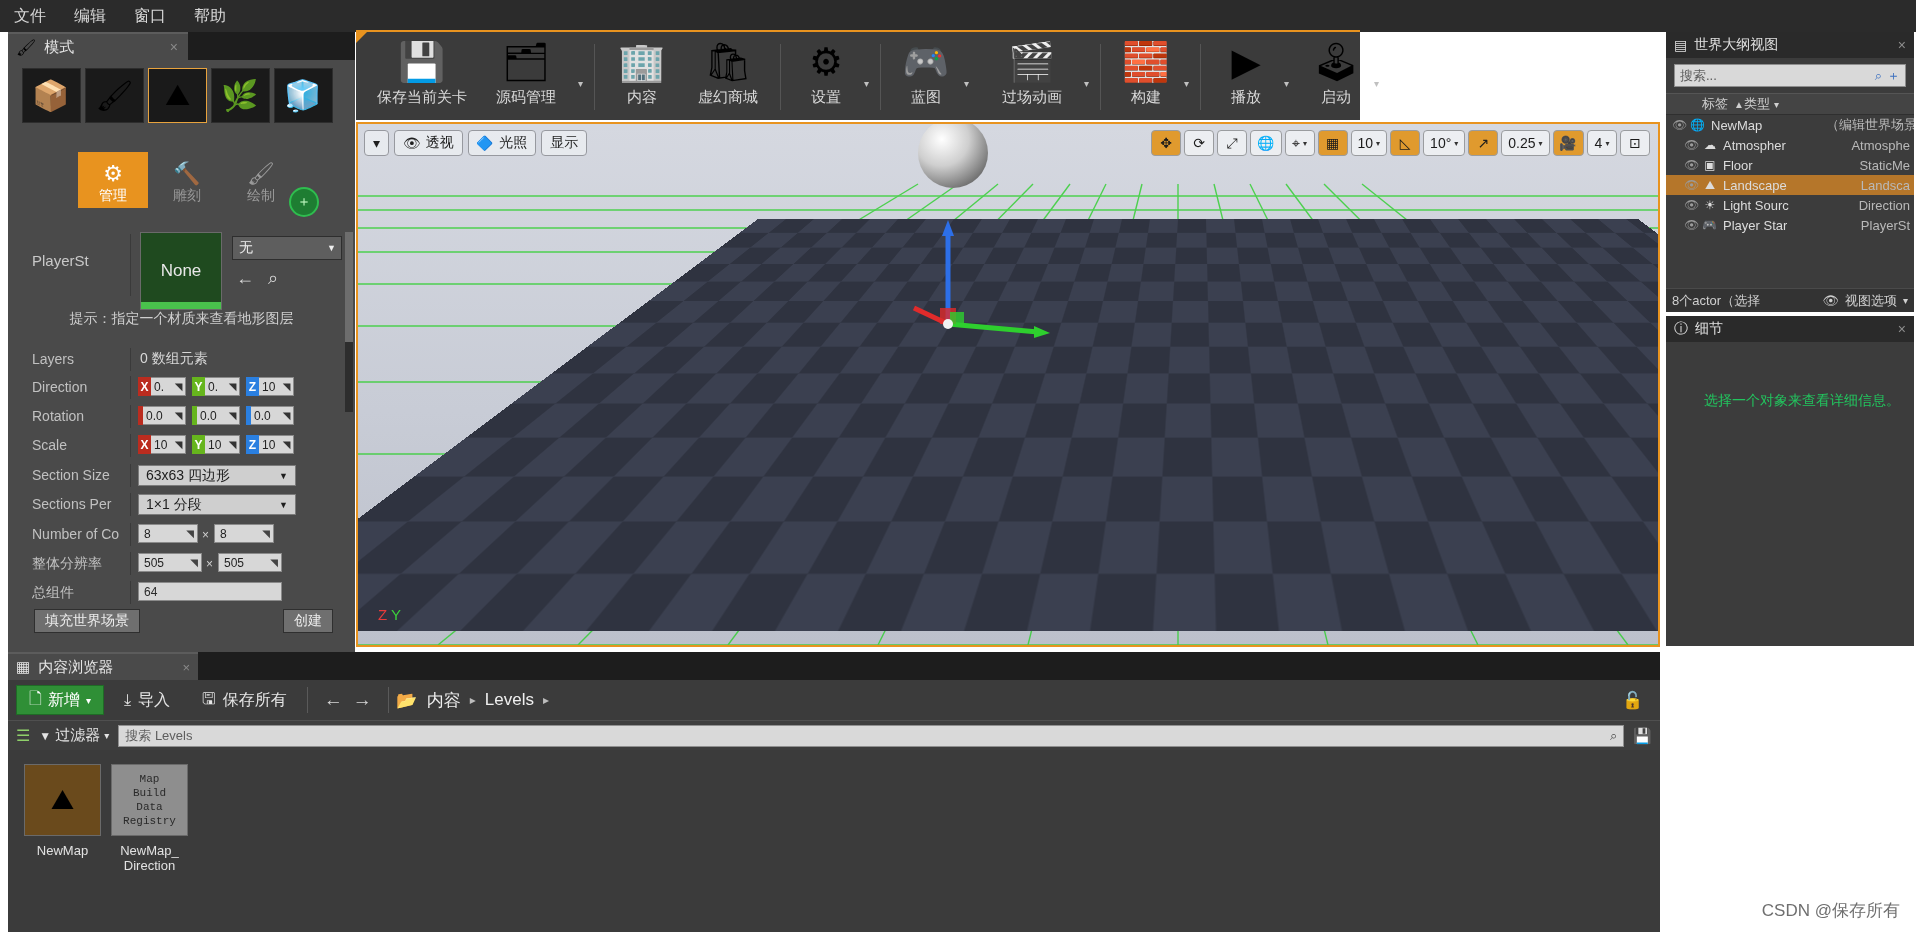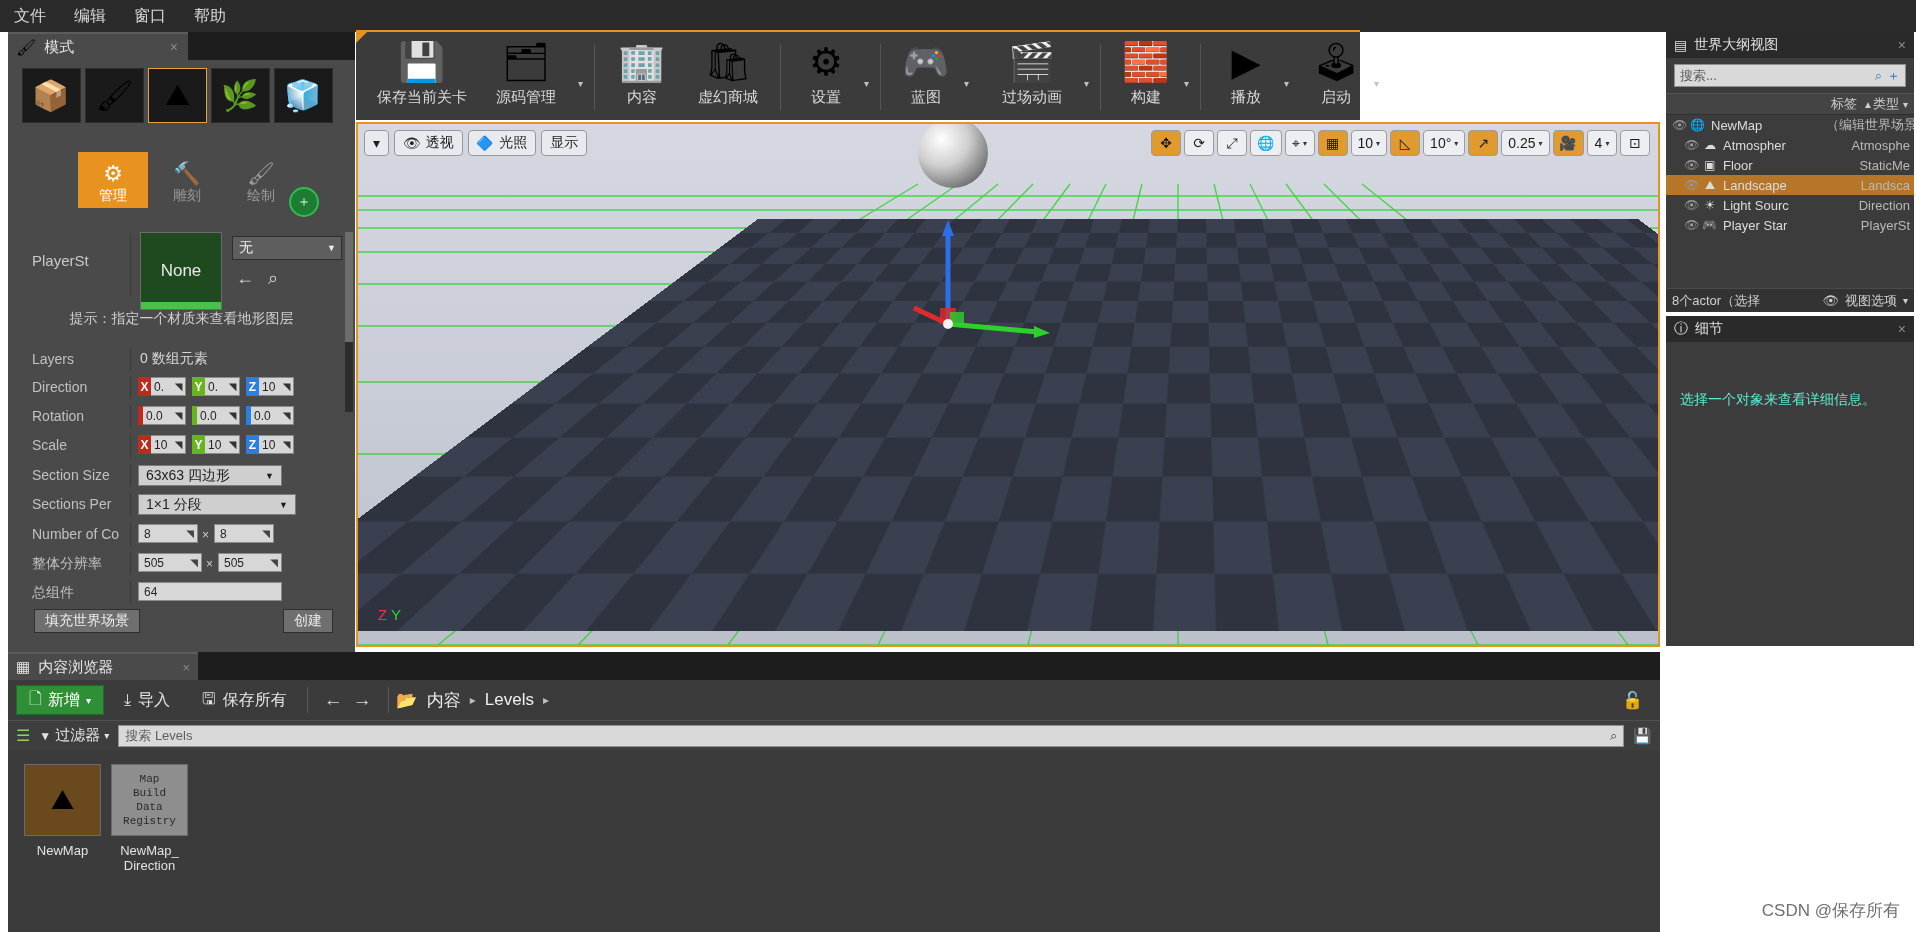--- a/index.html
+++ b/index.html
@@ -119,38 +119,38 @@
   .vp-axes { position:absolute; left:20px; bottom:22px; color:#e63b3b; font-size:15px; }
 
   
   .outliner { position:absolute; left:1666px; top:32px; width:248px; height:280px; background:#3c3c3c; }
   .ol-head { height:26px; background:#2a2a2a; display:flex; align-items:center;
     gap:7px; padding:0 8px; color:#e0e0e0; font-size:14px; }
   .ol-head .xx { margin-left:auto; color:#8e8e8e; }
   .ol-search { margin:6px 8px 0 8px; height:23px; background:#d9d9d9; border:1px solid #8e8e8e;
     display:flex; align-items:center; padding:0 5px; color:#5b5b5b; font-size:13px; }
   .ol-cols { margin-top:6px; height:22px; background:#444; display:flex; align-items:center;
-    color:#cfcfcf; font-size:13px; border-top:1px solid #555; border-bottom:1px solid #2f2f2f;justify-content:flex-end; }
+    color:#cfcfcf; font-size:13px; border-top:1px solid #555; border-bottom:1px solid #2f2f2f; }
   .ol-cols span:first-child { margin-left:36px; }
   .ol-cols span:last-child { margin-left:auto; margin-right:26px; }
   .ol-row { height:20px; display:flex; align-items:center; color:#dcdcdc; font-size:13px;
     padding-left:6px; gap:5px; }
   .ol-row.sel { background:#b5762a; }
   .ol-row .eye { color:#9a9a9a; font-size:12px; width:13px; }
   .ol-row .tyi { width:16px; font-size:12px; text-align:center; }
   .ol-row .nm { white-space:nowrap; overflow:hidden; }
   .ol-row .tp { margin-left:auto; color:#b9b9b9; white-space:nowrap; overflow:hidden;
     max-width:88px; padding-right:4px; }
   .ol-foot { position:absolute; bottom:0; left:0; right:0; height:24px; background:#333;
     display:flex; align-items:center; color:#d0d0d0; font-size:13px; padding:0 6px; gap:6px;
     border-top:1px solid #4a4a4a; }
 
   
   .details { position:absolute; left:1666px; top:316px; width:248px; height:330px; background:#3c3c3c; }
-  .det-msg { padding:48px 14px 0 14px; color:#5eead4; font-size:14px; text-align:left; line-height:20px;font-family:Liberation Serif, serif; }
+  .det-msg { padding:48px 14px 0 14px; color:#22c55e; font-size:14px; text-align:right; line-height:20px; }
 
   
   .cb { position:absolute; left:8px; top:652px; width:1652px; height:280px; background:#434343; }
   .cb-tab { position:absolute; left:0; top:0; width:190px; height:28px; background:#4a4a4a;
     border-top:2px solid #5c5c5c; display:flex; align-items:center; gap:8px; padding:0 8px;
     color:#e4e4e4; font-size:15px; }
   .cb-tab .xx { margin-left:auto; color:#8a8a8a; font-size:13px; }
   .cb-tabbar { position:absolute; left:0; top:0; width:100%; height:28px; background:#1d1d1d; }
   .cb-toolbar { position:absolute; left:0; top:28px; width:100%; height:40px;
     background:#3b3b3b; display:flex; align-items:center; padding:0 8px; gap:8px; }
@@ -315,21 +315,21 @@
       <div class="vecfield" style="left:238px;">
         <span class="ax z">Z</span>
         <span class="vv">10</span>
         <span class="sp">◥</span>
       </div>
     </div>
 
     <div class="prop" style="top:432px;">
       <span class="pl">Section Size</span>
       <div class="pdiv"></div>
-      <div class="combo" style="left:130px; top:1px; width:144px;">
+      <div class="combo" style="left:130px; top:1px; width:158px;">
         <span>63x63 四边形</span>
         <span class="car">▼</span>
       </div>
     </div>
 
     <div class="prop" style="top:461px;padding-left:24px;">
       <span class="pl">Sections Per</span>
       <div class="pdiv"></div>
       <div class="combo" style="left:130px; top:1px; width:158px;">
         <span>1×1 分段</span>

